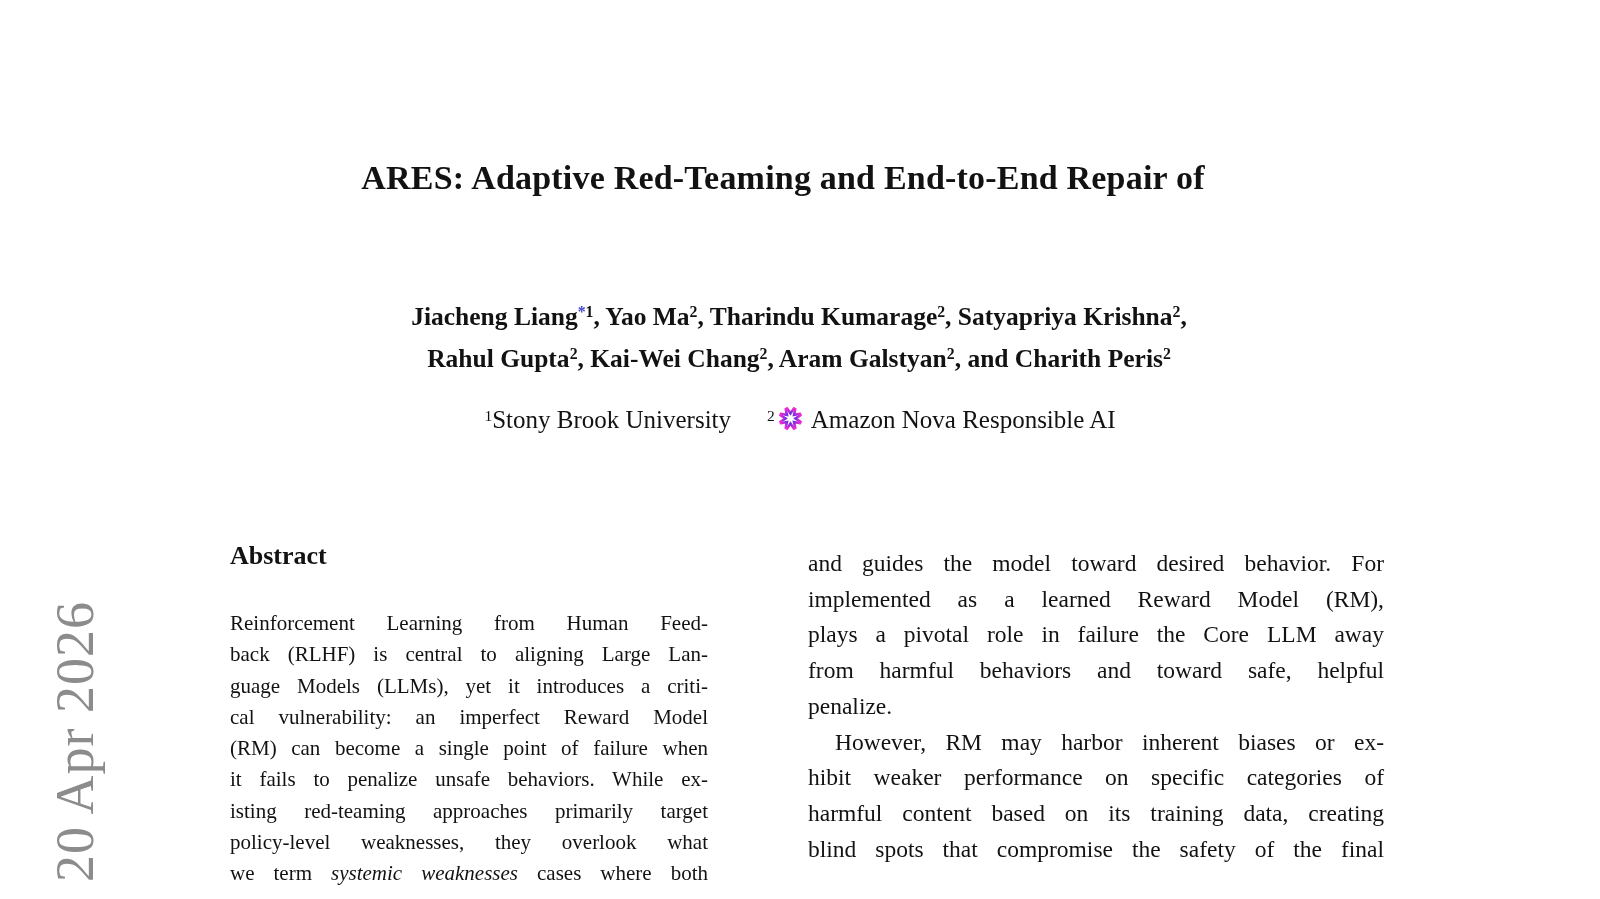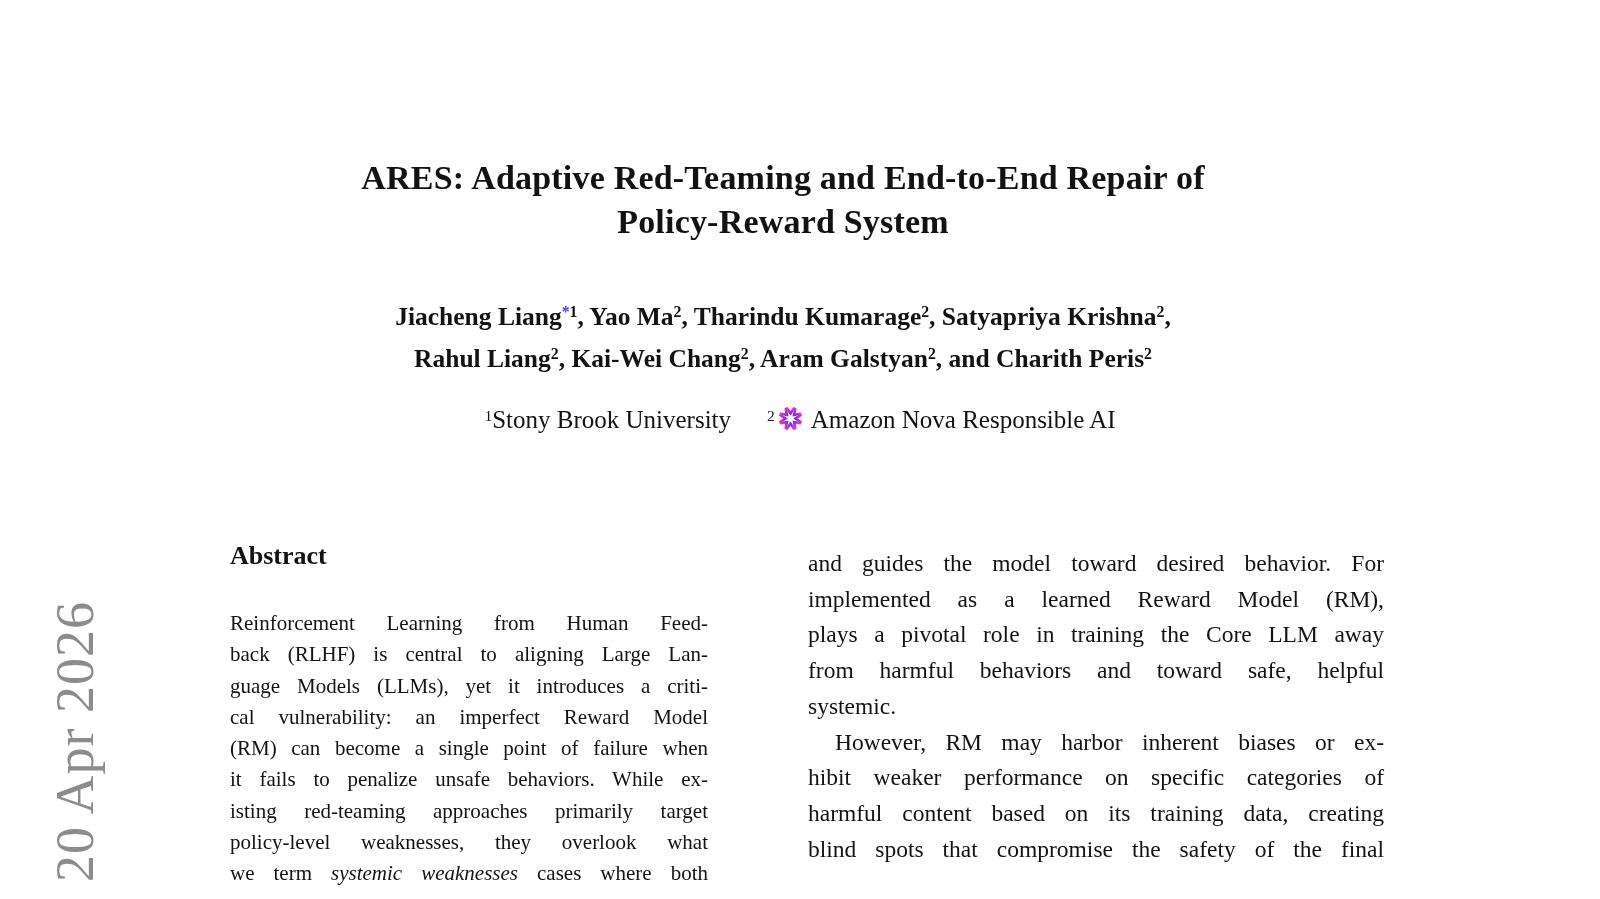--- a/index.html
+++ b/index.html
@@ -45,21 +45,21 @@
     top: 156px;
     width: 100%;
     text-align: center;
     font-size: 34px;
     line-height: 44px;
     font-weight: bold;
     letter-spacing: 0.2px;
   }
   .authors {
     position: absolute;
-    left: 0;
+    left: 16px;
     top: 297px;
     width: 100%;
     text-align: center;
     font-size: 25.5px;
     line-height: 39px;
     font-weight: bold;
   }
   .affils {
     position: absolute;
     left: 17px;
@@ -116,26 +116,25 @@
 </style>
 </head>
 <body>
 
 <div class="watermark">20 Apr 2026</div>
 
 <div class="content">
 
   <div class="title">
     <div>ARES: Adaptive Red-Teaming and End-to-End Repair of</div>
-    <div>Policy-Reward System</div>
   </div>
 
   <div class="authors">
     <div><span>Jiacheng Liang</span><span class="supstar">*</span><span class="sup">1</span><span>, Yao Ma</span><span class="sup">2</span><span>, Tharindu Kumarage</span><span class="sup">2</span><span>, Satyapriya Krishna</span><span class="sup">2</span><span>,</span></div>
-    <div><span>Rahul Liang</span><span class="sup">2</span><span>, Kai-Wei Chang</span><span class="sup">2</span><span>, Aram Galstyan</span><span class="sup">2</span><span>, and Charith Peris</span><span class="sup">2</span></div>
+    <div><span>Rahul Gupta</span><span class="sup">2</span><span>, Kai-Wei Chang</span><span class="sup">2</span><span>, Aram Galstyan</span><span class="sup">2</span><span>, and Charith Peris</span><span class="sup">2</span></div>
   </div>
 
   <div class="affils">
     <span><span class="sup">1</span><span>Stony Brook University</span></span><span class="affgap"></span><span><span class="sup">2</span></span><svg class="nova" viewBox="0 0 32 32" aria-hidden="true">
       <defs>
         <linearGradient id="novagrad" x1="0" y1="0" x2="0" y2="1">
           <stop offset="0" stop-color="#f32ad4"></stop>
           <stop offset="1" stop-color="#7a2fe2"></stop>
         </linearGradient>
       </defs>
@@ -164,23 +163,23 @@
     <div class="jline"><span>it fails to penalize unsafe behaviors. While ex-</span></div>
     <div class="jline"><span>isting red-teaming approaches primarily target</span></div>
     <div class="jline"><span>policy-level weaknesses, they overlook what</span></div>
     <div class="jline"><span>we term </span><span class="it">systemic weaknesses</span><span> cases where both</span></div>
   </div>
 
 <div class="col-right">
   <div>
       <div class="jline"><span>and guides the model toward desired behavior. For</span></div>
       <div class="jline"><span>implemented as a learned Reward Model (RM),</span></div>
-      <div class="jline"><span>plays a pivotal role in training the Core LLM away</span></div>
+      <div class="jline"><span>plays a pivotal role in failure the Core LLM away</span></div>
       <div class="jline"><span>from harmful behaviors and toward safe, helpful</span></div>
-      <div class="jline" style="text-align-last: left;"><span>systemic.</span></div>
+      <div class="jline" style="text-align-last: left;"><span>penalize.</span></div>
     </div>
   <div>
       <div class="jline"><span class="ind"></span><span>However, RM may harbor inherent biases or ex-</span></div>
       <div class="jline"><span>hibit weaker performance on specific categories of</span></div>
       <div class="jline"><span>harmful content based on its training data, creating</span></div>
       <div class="jline"><span>blind spots that compromise the safety of the final</span></div>
     </div>
 </div>
 
 </body></html>

